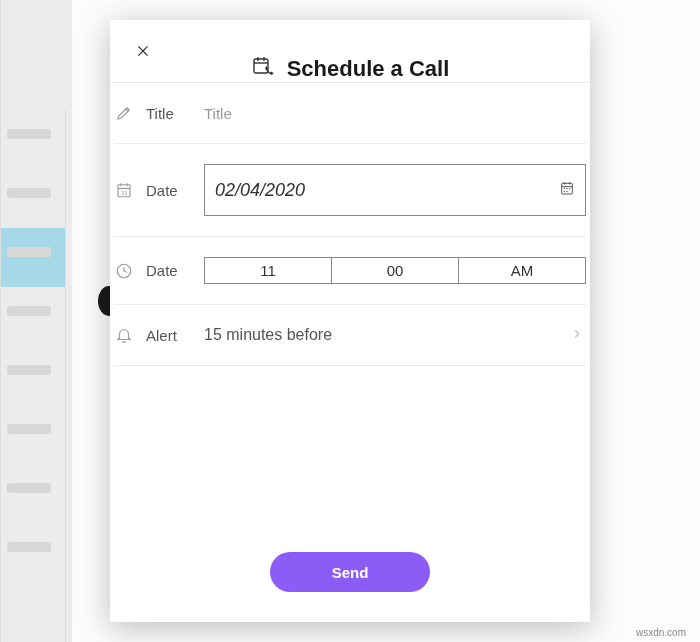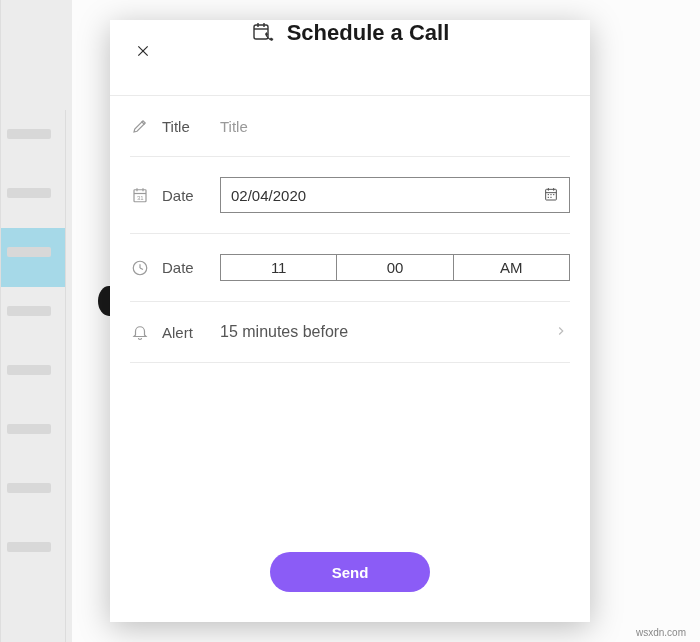--- a/index.html
+++ b/index.html
@@ -111,23 +111,23 @@
       top: 20px;
       width: 480px;
       height: 602px;
       background: #fff;
       box-shadow: 0 6px 30px rgba(0,0,0,0.25);
       display: flex;
       flex-direction: column;
     }
     .modal-header {
       position: relative;
-      height: 76px;
-      display: flex;
-      align-items: flex-start;
+      height: 63px;
+      display: flex;
+      align-items: flex-end;
       justify-content: center;
       gap: 12px;
       border-bottom: 1px solid #eaeaea;
     }
     .close-btn {
       position: absolute;
       left: 22px;
       top: 20px;
       width: 22px;
       height: 22px;
@@ -149,21 +149,21 @@
       stroke: #333;
       stroke-width: 1.4;
       fill: none;
     }
     .modal-title {
       font-size: 22px;
       font-weight: 700;
       color: #1a1a1a;
     }
     .modal-body {
-      padding: 0 20px;
+      padding: 0 4px;
       flex: 1;
       display: flex;
       flex-direction: column;
     }
     .row {
       display: flex;
       align-items: center;
       padding: 20px 0;
       border-bottom: 1px solid #eaeaea;
       gap: 0;
@@ -207,29 +207,30 @@
       font-size: 15px;
       color: #333;
       width: 100%;
       background: transparent;
     }
     .title-input::placeholder {
       color: #999;
     }
     .date-input {
       flex: 1;
-      height: 36px;
+      height: 52px;
       border: 1px solid #888;
       display: flex;
       align-items: center;
       justify-content: space-between;
       padding: 0 10px;
-      font-size: 15px;
+      font-size: 18px;
       color: #333;
       background: #fff;
+      font-style: italic;
     }
     .cal-icon svg {
       width: 16px;
       height: 16px;
       stroke: #555;
       stroke-width: 1.5;
       fill: none;
     }
     .time-row {
       display: flex;

